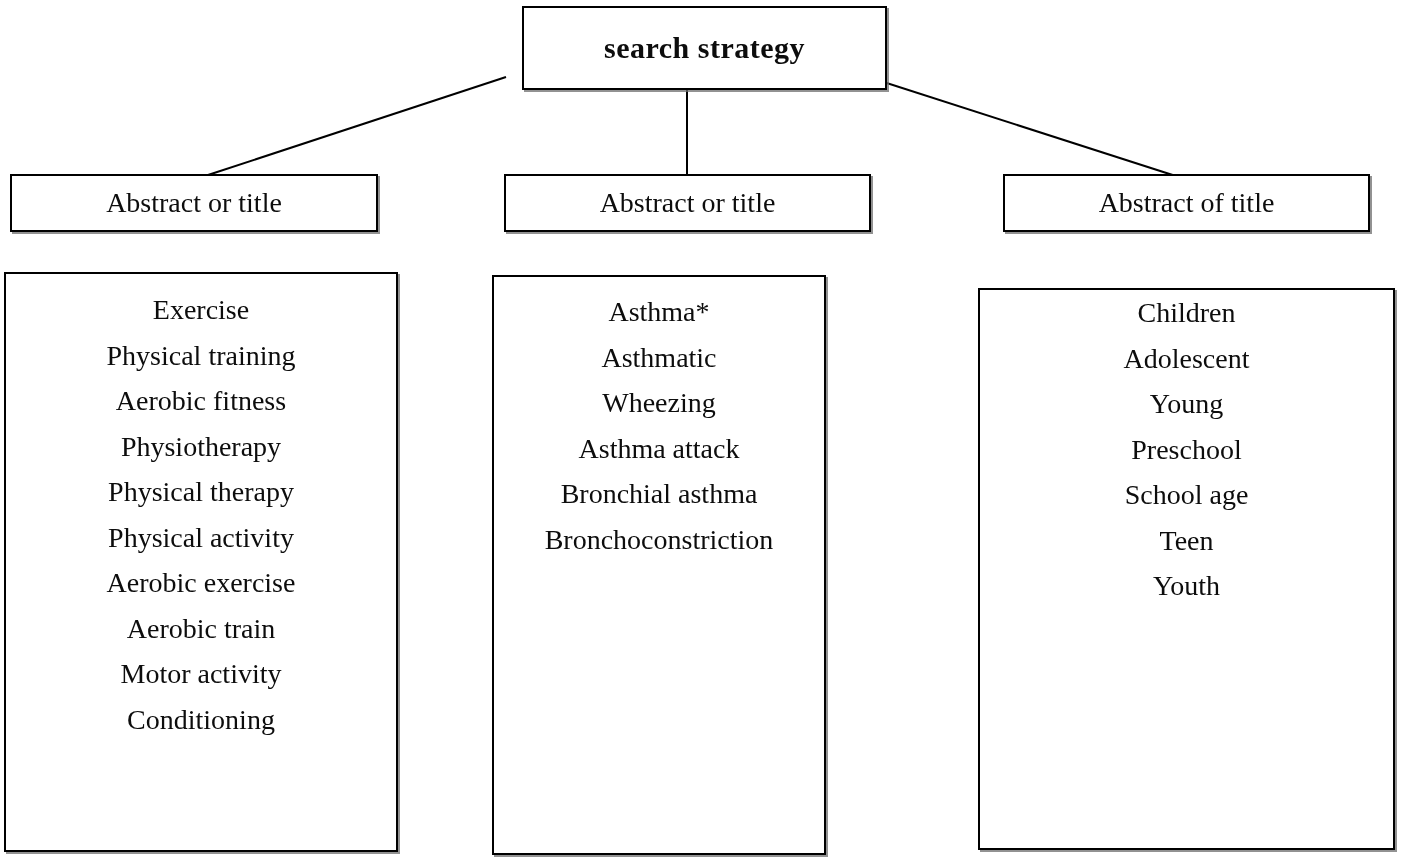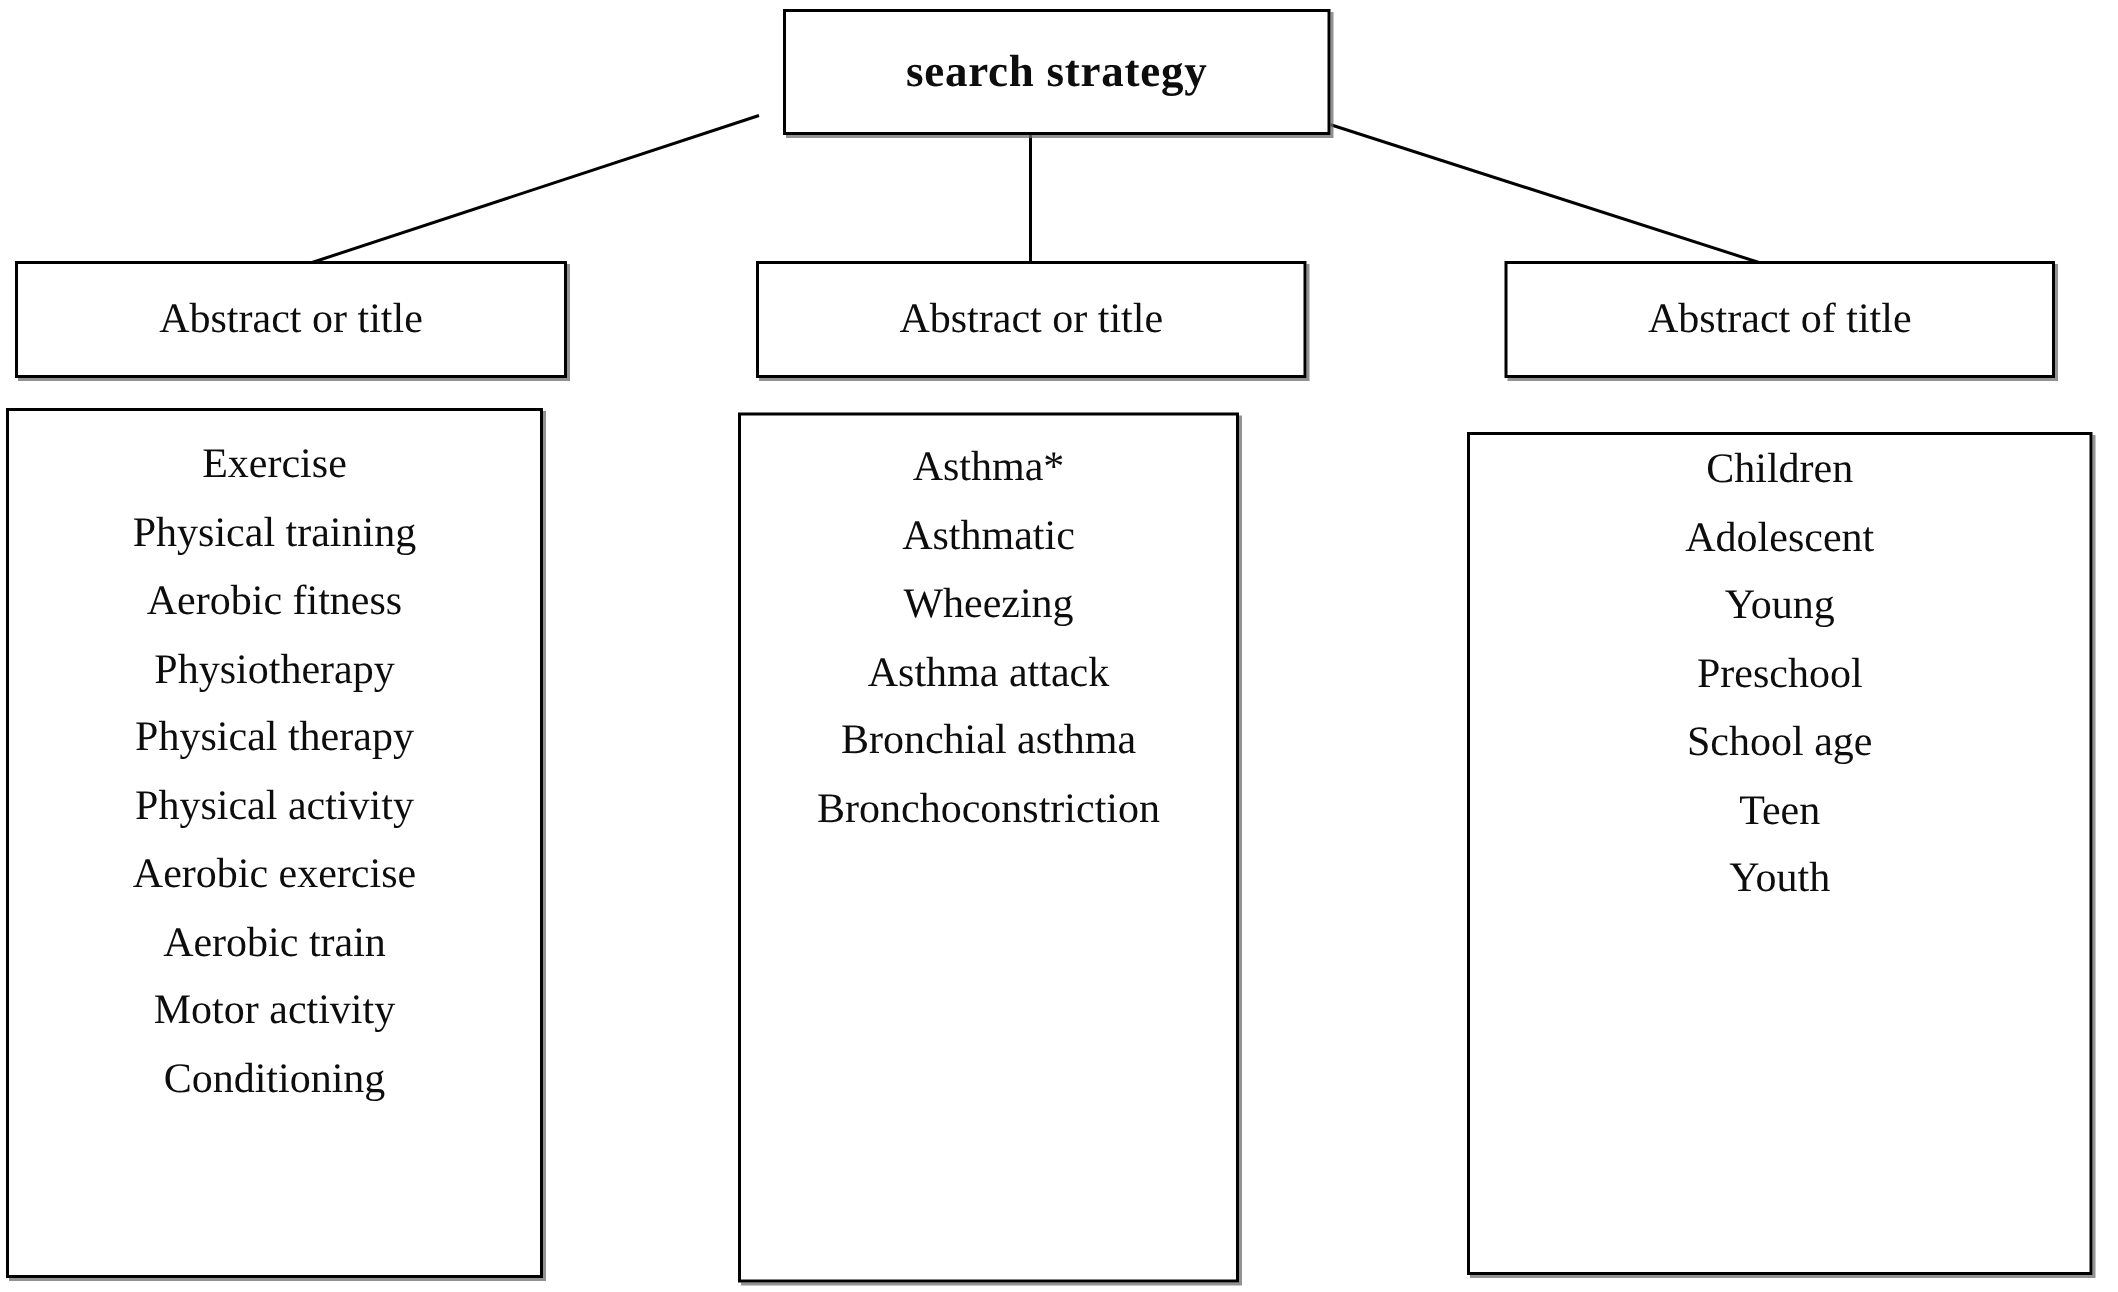--- a/index.html
+++ b/index.html
@@ -36,31 +36,31 @@
     width: 365px; height: 84px;
     display: flex; align-items: center; justify-content: center; margin-left: 44px;
   }
   .root-label {
     font-weight: bold;
     font-size: 30px;
     letter-spacing: 0.5px;
   }
   .header-box {
     top: 174px;
-    height: 78px;
+    height: 58px;
     display: flex; align-items: center; justify-content: center;
   }
   .header-box.col-0 { left: 10px;   width: 368px; }
   .header-box.col-1 { left: 504px;  width: 367px; }
   .header-box.col-2 { left: 1003px; width: 367px; }
   .header-label { font-size: 28px; }
   .list-box {
     text-align: center;
   }
-  .list-box.col-0 { left: 4px;   top: 272px; width: 358px; height: 580px; padding-top: 13px; }
+  .list-box.col-0 { left: 4px;   top: 272px; width: 394px; height: 580px; padding-top: 13px; }
   .list-box.col-1 { left: 492px; top: 275px; width: 334px; height: 580px; padding-top: 12px; }
   .list-box.col-2 { left: 978px; top: 288px; width: 417px; height: 562px; }
   .term {
     font-size: 28px;
     line-height: 45.5px;
     white-space: nowrap;
   }
 </style>
 </head>
 <body>

